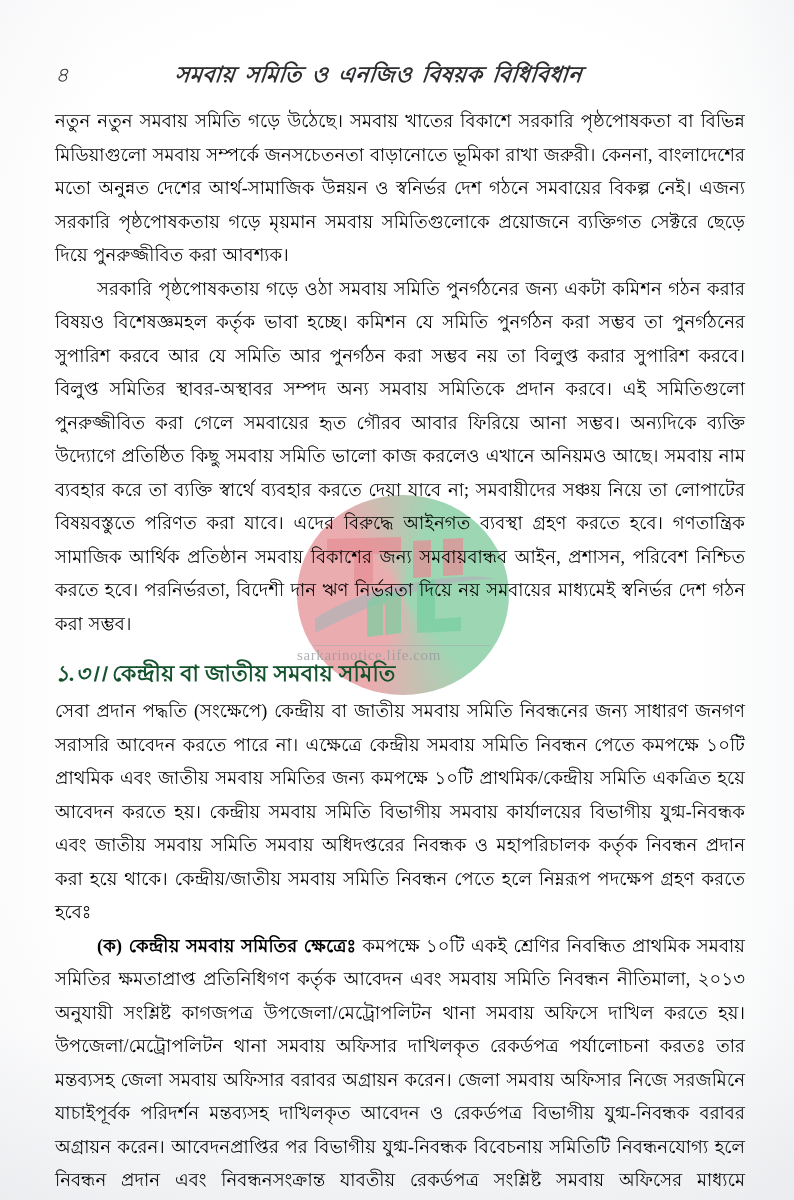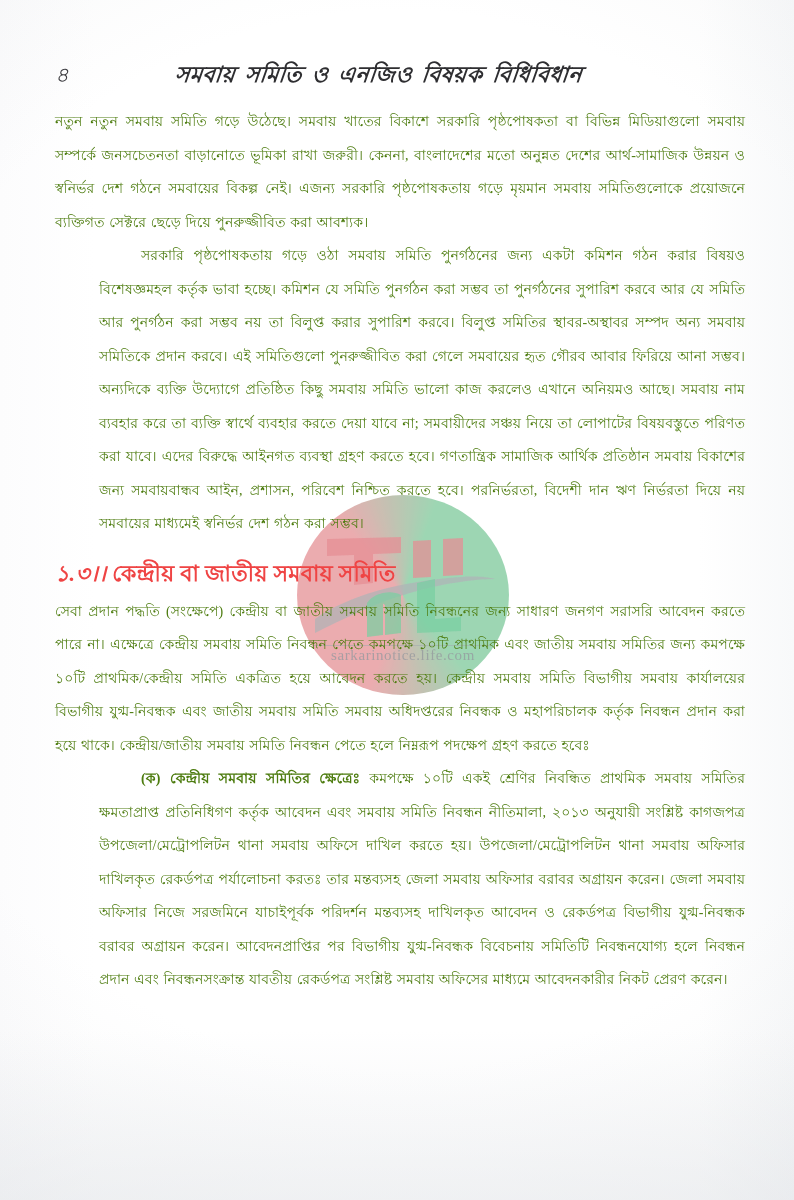--- a/index.html
+++ b/index.html
@@ -84,36 +84,36 @@
   .body-col {
     position: absolute;
     top: 105px;
     left: 55px;
     width: 690px;
     z-index: 4;
   }
 
   p.para {
     margin: 0 0 0 0;
-    font-size: 14px;
+    font-size: 18px;
     line-height: 33.5px;
-    color: #4d7c0f;
+    color: #000000;
     text-align: justify;
     text-justify: inter-word;
     word-spacing: 1px;
     letter-spacing: 0.1px;
   }
-  p.para.indent { text-indent: 42px; margin-left: 44px; }
+  p.para.indent { text-indent: 42px; }
   p.para + p.para { margin-top: 0px; }
 
   .subhead {
     margin: 16px 0 4px 0;
     font-size: 22px;
     font-weight: bold;
-    color: #ef4444;
+    color: #14532d;
     letter-spacing: 0.3px;
     line-height: 34px;
   }
 
   .sec-label {
     font-weight: bold;
     font-style: italic;
   }
 
   
@@ -157,21 +157,20 @@
     width: 178px;
     height: 1px;
     background: #9aa0a6;
     opacity: 0.55;
   }
   .wm-url {
     position: absolute;
     left: 0;
     top: 152px;
     width: 212px;
-    text-align: center;
     font-size: 15px;
     color: #8b9096;
     font-family: "Liberation Serif", serif;
     letter-spacing: 0.6px;
     opacity: 0.75;
   }
 </style>
 </head>
 <body>
 

